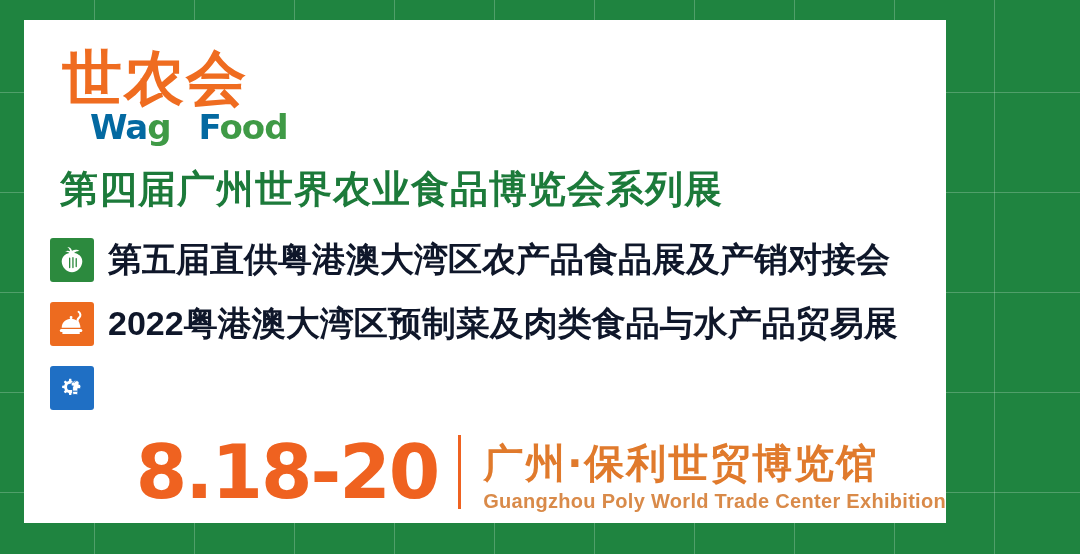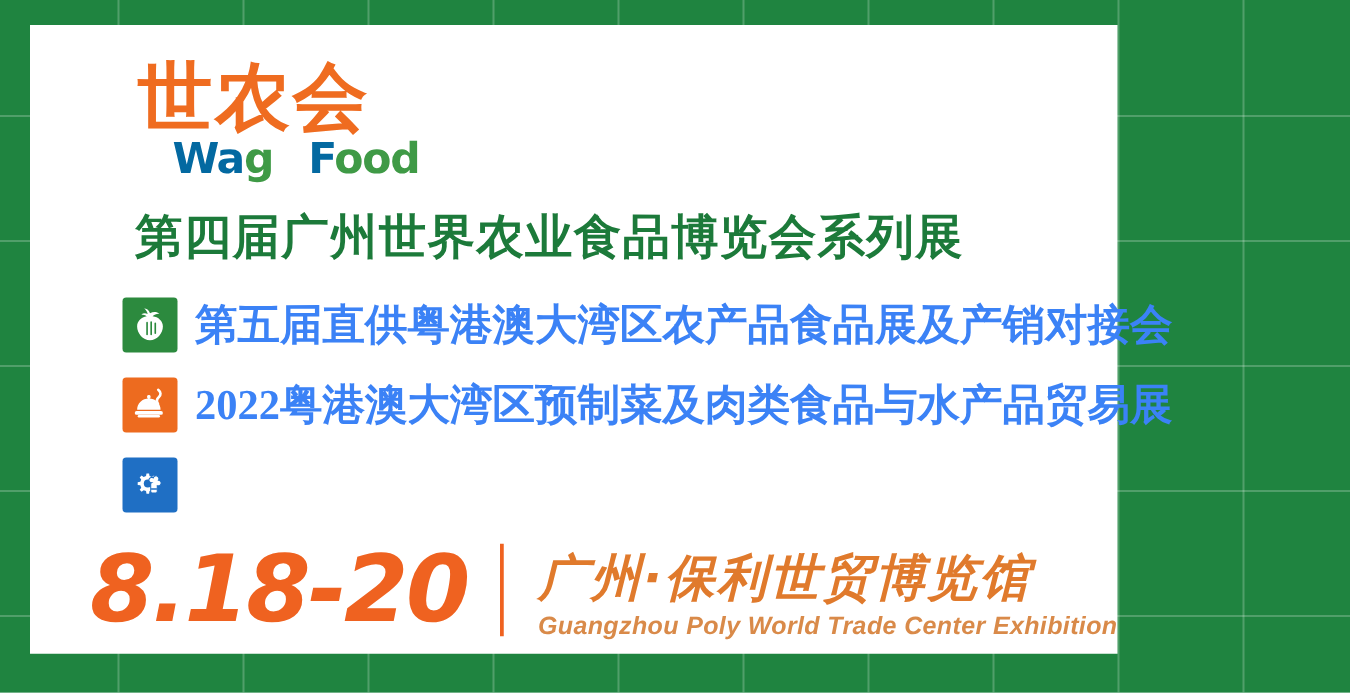--- a/index.html
+++ b/index.html
@@ -11,23 +11,22 @@
   .poster{
     position:relative;width:1080px;height:554px;
     background-color:#1f8440;
     background-image:
       linear-gradient(to right, rgba(255,255,255,.22) 1.5px, transparent 1.5px),
       linear-gradient(to bottom, rgba(255,255,255,.22) 1.5px, transparent 1.5px);
     background-size:100px 100px;
     background-position:-6px -8px;
   }
   .card{
-    position:absolute;left:24px;top:20px;width:822px;height:503px;
+    position:absolute;left:24px;top:20px;width:922px;height:503px;
     background:#ffffff;
-    padding-left:48px;
   }
   .inner{position:relative;width:100%;height:100%;}
 
   
   .logo{position:absolute;left:38px;top:28px;width:230px;}
   .logo-cn{
     display:block;font-size:60px;line-height:1.0;font-weight:bold;
     color:#ef6c20;letter-spacing:2px;
     font-family:"DejaVu Sans","Liberation Sans",sans-serif;
   }
@@ -52,30 +51,30 @@
   .event-row{
     display:flex;align-items:center;height:64px;
   }
   .ev-icon{
     width:44px;height:44px;flex:0 0 44px;border-radius:3px;
     display:flex;align-items:center;justify-content:center;
     margin-right:14px;
   }
   .ev-icon svg{display:block;}
   .ev-text{
-    font-size:34px;font-weight:bold;color:#3b82f6;letter-spacing:0px;
-    font-family:Liberation Serif, serif;
+    font-size:34px;font-weight:bold;color:#0f172a;letter-spacing:0px;
+    font-family:Liberation Sans, sans-serif;
     white-space:nowrap;
   }
   .ev-text.sm{font-size:33px;}
 
   
   .footer{
     position:absolute;left:0;right:0;top:410px;
-    display:flex;align-items:center;justify-content:space-between;font-style:italic;
+    display:flex;align-items:center;justify-content:flex-end;
   }
   .date{
     font-size:74px;font-weight:bold;color:#ef6220;letter-spacing:-2px;
     font-family:"DejaVu Sans","Liberation Sans",sans-serif;
     line-height:1;
   }
   .divider{
     width:3px;height:74px;background:#ef6220;margin:0 22px 0 20px;
   }
   .venue{display:flex;flex-direction:column;justify-content:center;}

